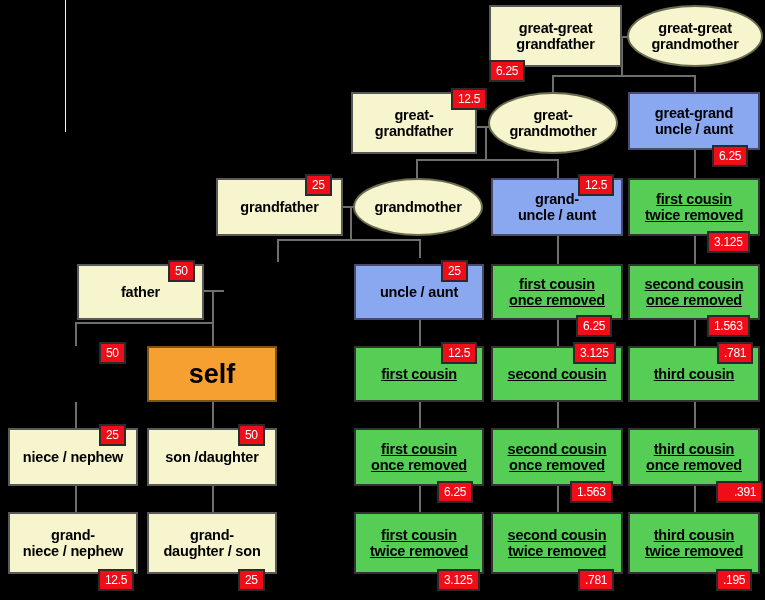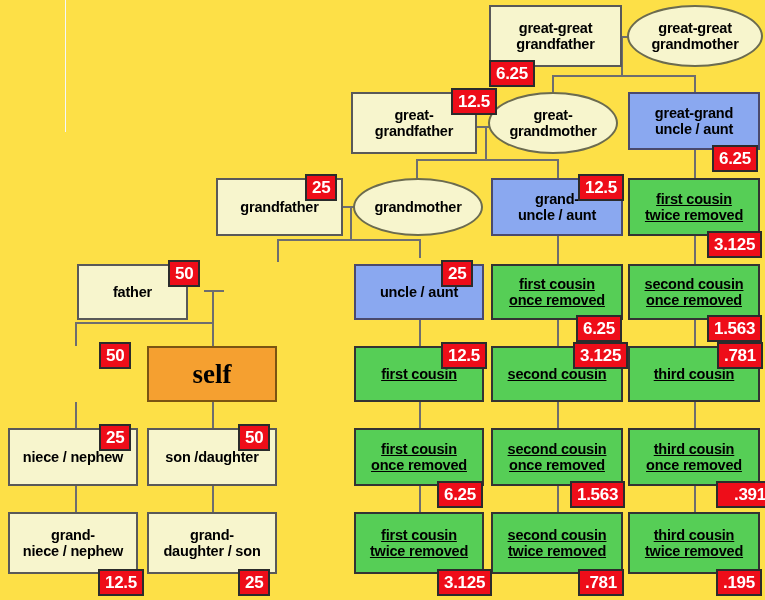--- a/index.html
+++ b/index.html
@@ -4,21 +4,21 @@
 <style>
   html,body{margin:0;padding:0;background:#ffffff;}
   body{
     font-family:"Liberation Sans", sans-serif;
     -webkit-font-smoothing:antialiased;
   }
   #canvas{
     position:relative;
     width:765px;
     height:600px;
-    background:#fde047;
+    background:#000000;
     overflow:hidden;
   }
 
   
   .line{position:absolute;background:#6e6e6e;}
   .line.v{width:2px;}
   .line.h{height:2px;}
 
   
   .node{
@@ -36,42 +36,42 @@
   }
   .node .txt{
     display:block;
     padding:0 3px;
     white-space:pre-line;
   }
 
   .cream{background:#f7f5cd;}
   .blue {background:#8aa8f0;border-color:#4a4a6e;}
   .green{background:#56ce56;border-color:#333333;text-decoration:underline;}
-  .orange{background:#f5a030;border-color:#7a5412;font-family:Liberation Serif, serif;}
+  .orange{background:#f5a030;border-color:#7a5412;}
 
   .ellipse{
     border-radius:50%;
     border:2px solid #6b6b4f;
     background:#f7f5cd;
   }
 
   .self{
     font-size:27px;
     font-weight:bold;
     letter-spacing:0px;
   }
 
   
   .badge{
     position:absolute;
     background:#ee0d19;
     color:#ffffff;
     border:2px solid #2b2b2b;
-    font-weight:bold;
-    font-size:17px;
+    font-weight:normal;
+    font-size:12px;
     line-height:1;
     padding:2.5px 5px 3px 5px;
     box-sizing:border-box;
     letter-spacing:-0.3px;
     white-space:nowrap;
     z-index:6;
   }
 
   
   #watermark{
@@ -189,21 +189,21 @@
 uncle / aunt</span>
   </div>
   <div class="badge" style="left:578px;top:174px;">12.5</div>
 
   <div class="node green" style="left:628px;top:178px;width:132px;height:58px;font-size:14.5px;">
     <span class="txt">first cousin
 twice removed</span>
   </div>
   <div class="badge" style="left:707px;top:231px;">3.125</div>
 
-  <div class="node cream" style="left:77px;top:264px;width:111px;height:56px;font-size:14.5px;">
+  <div class="node cream" style="left:77px;top:264px;width:127px;height:56px;font-size:14.5px;">
     <span class="txt">father</span>
   </div>
   <div class="badge" style="left:168px;top:260px;">50</div>
 
 
   <div class="node blue" style="left:354px;top:264px;width:130px;height:56px;font-size:14.5px;">
     <span class="txt">uncle / aunt</span>
   </div>
   <div class="badge" style="left:441px;top:260px;">25</div>
 

